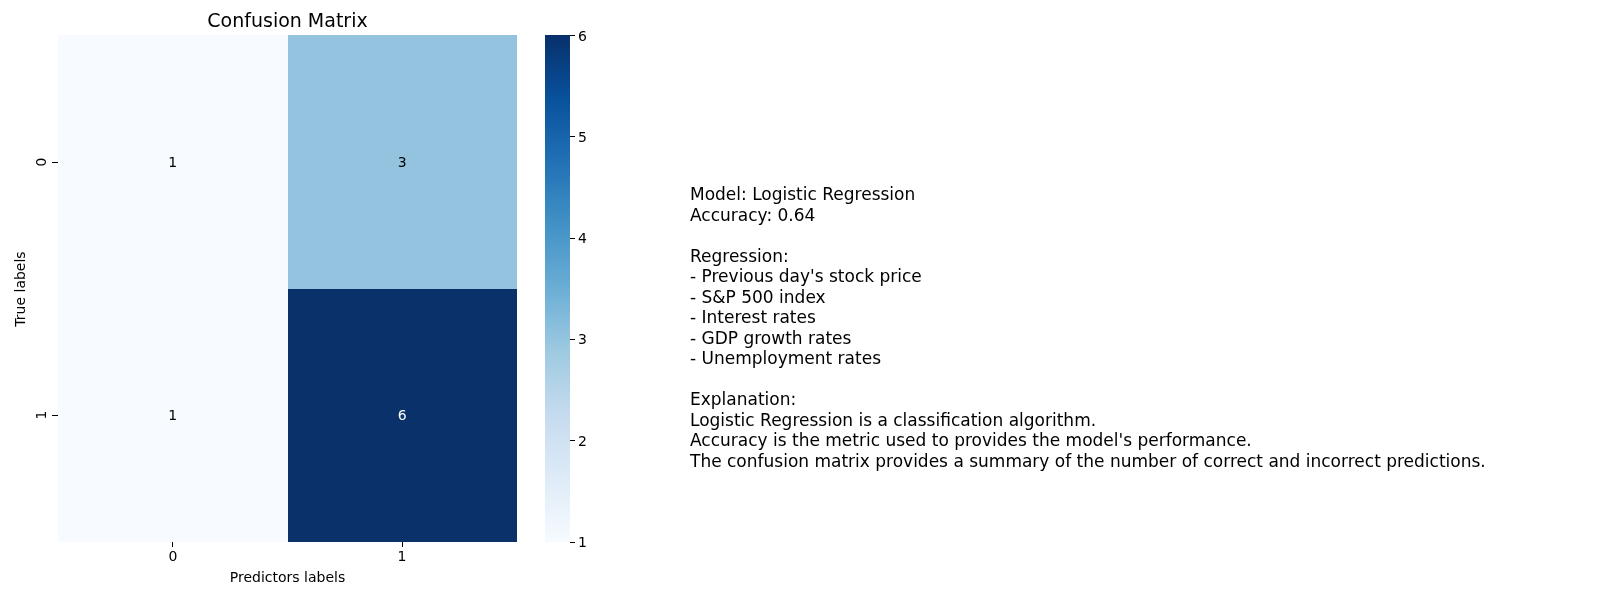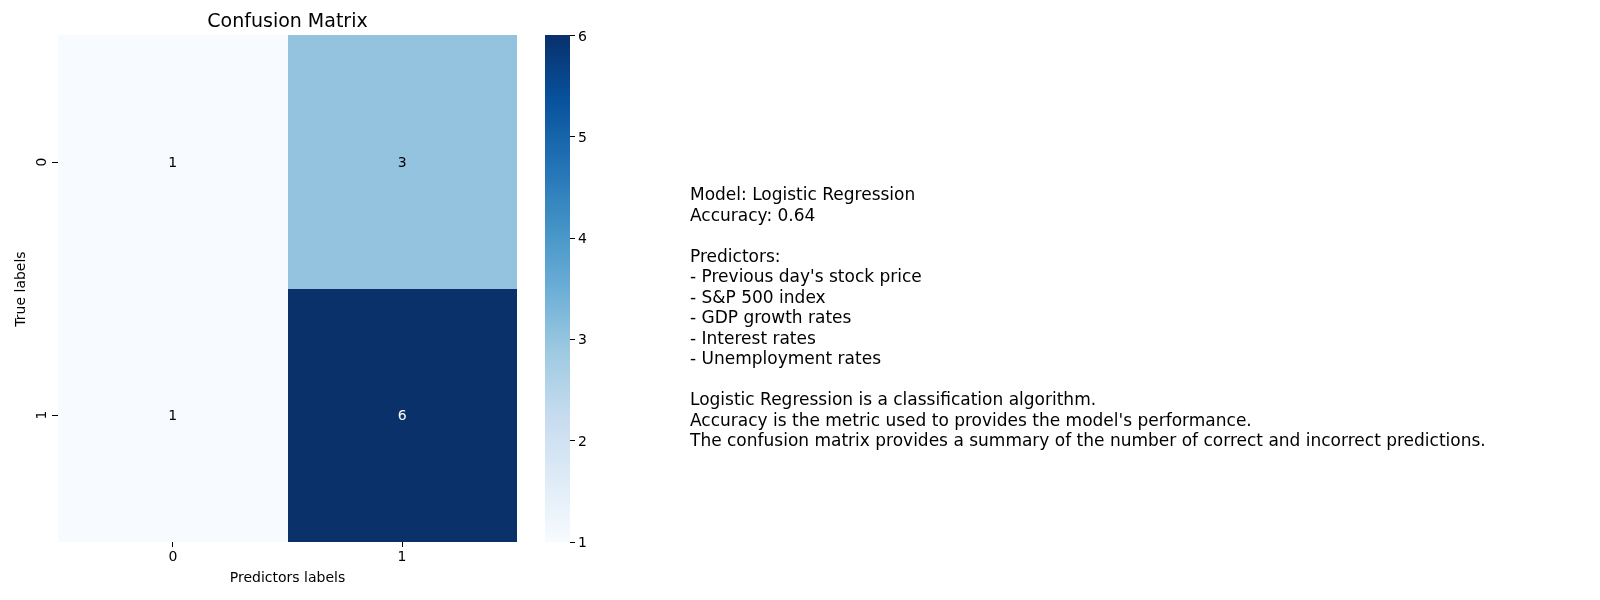--- a/index.html
+++ b/index.html
@@ -85,25 +85,26 @@
       <div class="abs cb-tick-mark" style="top: 136.3px;"></div>
       <div class="abs cb-tick-label" style="top: 136.8px;">5</div>
       <div class="abs cb-tick-mark" style="top: 35px;"></div>
       <div class="abs cb-tick-label" style="top: 35.5px;">6</div>
     </div>
 
   <div class="abs info-panel" id="info-panel">
       <div class="info-line">Model: Logistic Regression</div>
       <div class="info-line">Accuracy: 0.64</div>
       <div class="info-line"></div>
-      <div class="info-line">Predictors:</div>
+      <div class="info-line">Regression:</div>
       <div class="info-line">- Previous day's stock price</div>
       <div class="info-line">- S&amp;P 500 index</div>
+      <div class="info-line">- Interest rates</div>
       <div class="info-line">- GDP growth rates</div>
-      <div class="info-line">- Interest rates</div>
       <div class="info-line">- Unemployment rates</div>
       <div class="info-line"></div>
+      <div class="info-line">Explanation:</div>
       <div class="info-line">Logistic Regression is a classification algorithm.</div>
       <div class="info-line">Accuracy is the metric used to provides the model's performance.</div>
       <div class="info-line">The confusion matrix provides a summary of the number of correct and incorrect predictions.</div>
     </div>
 
 </div>
 
 </body></html>

